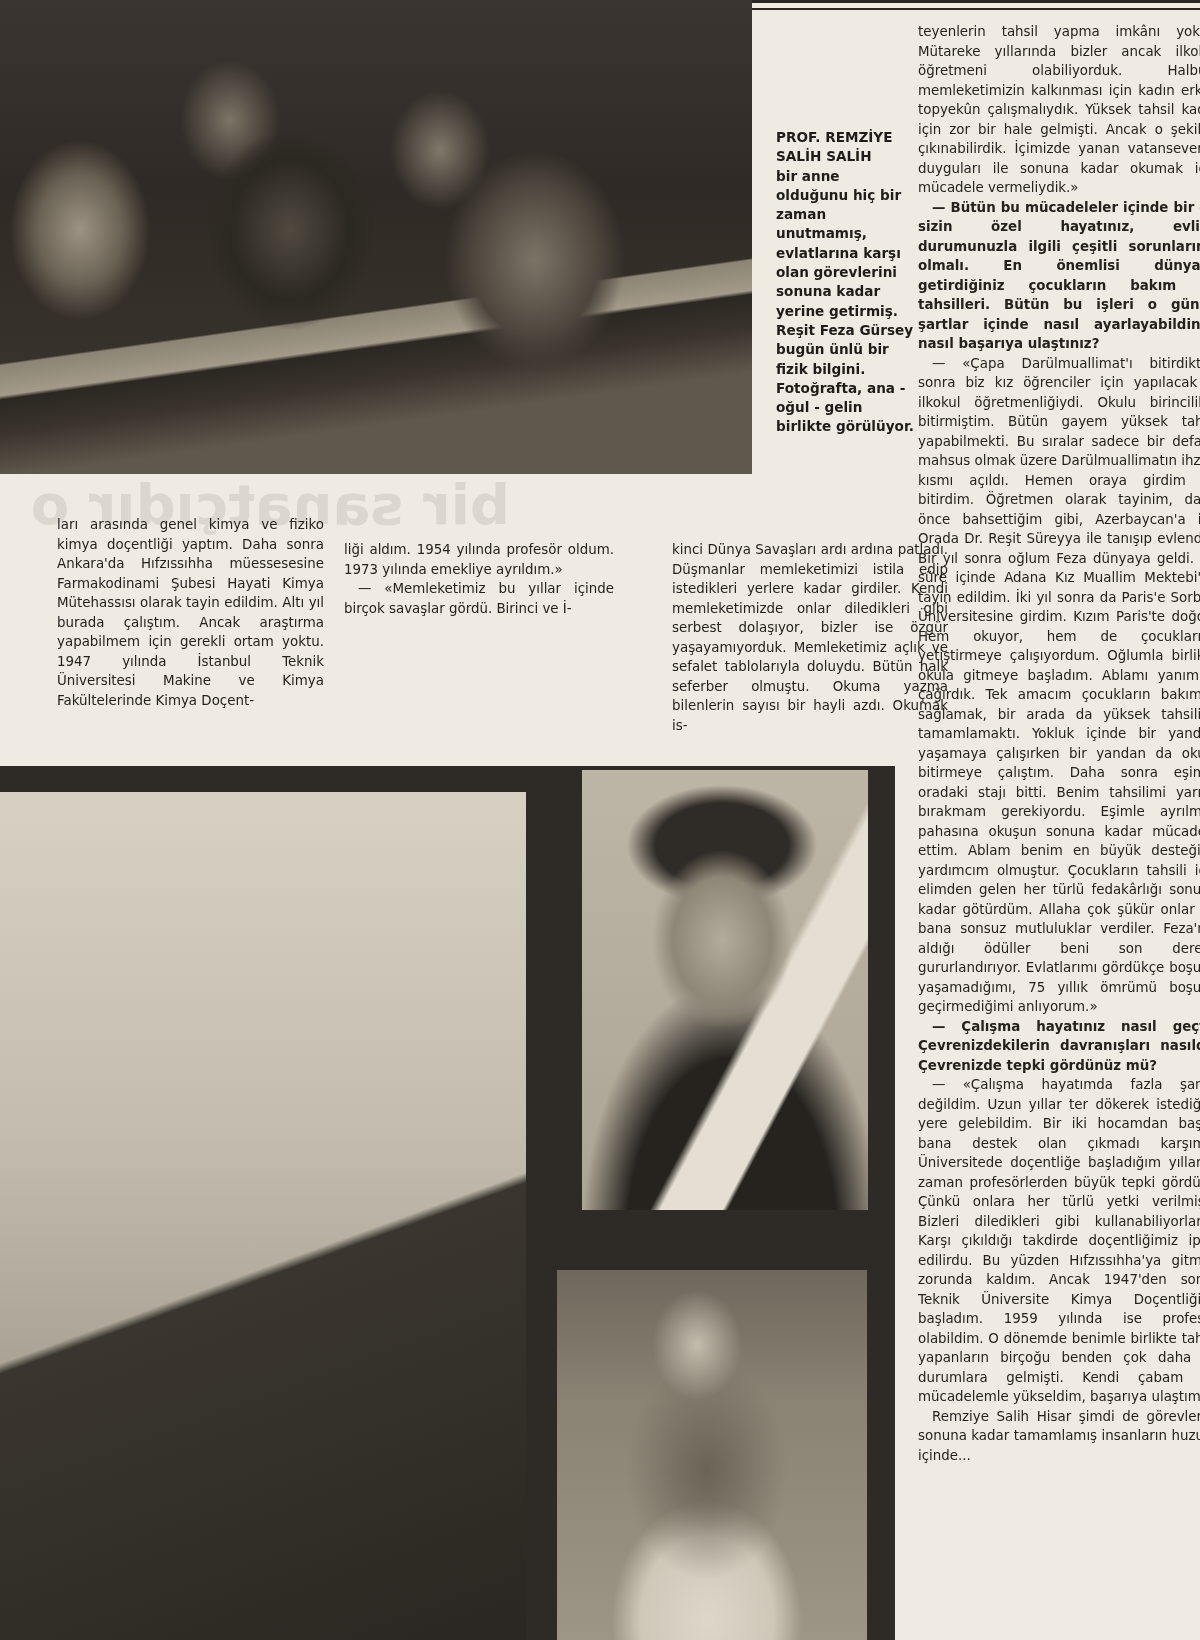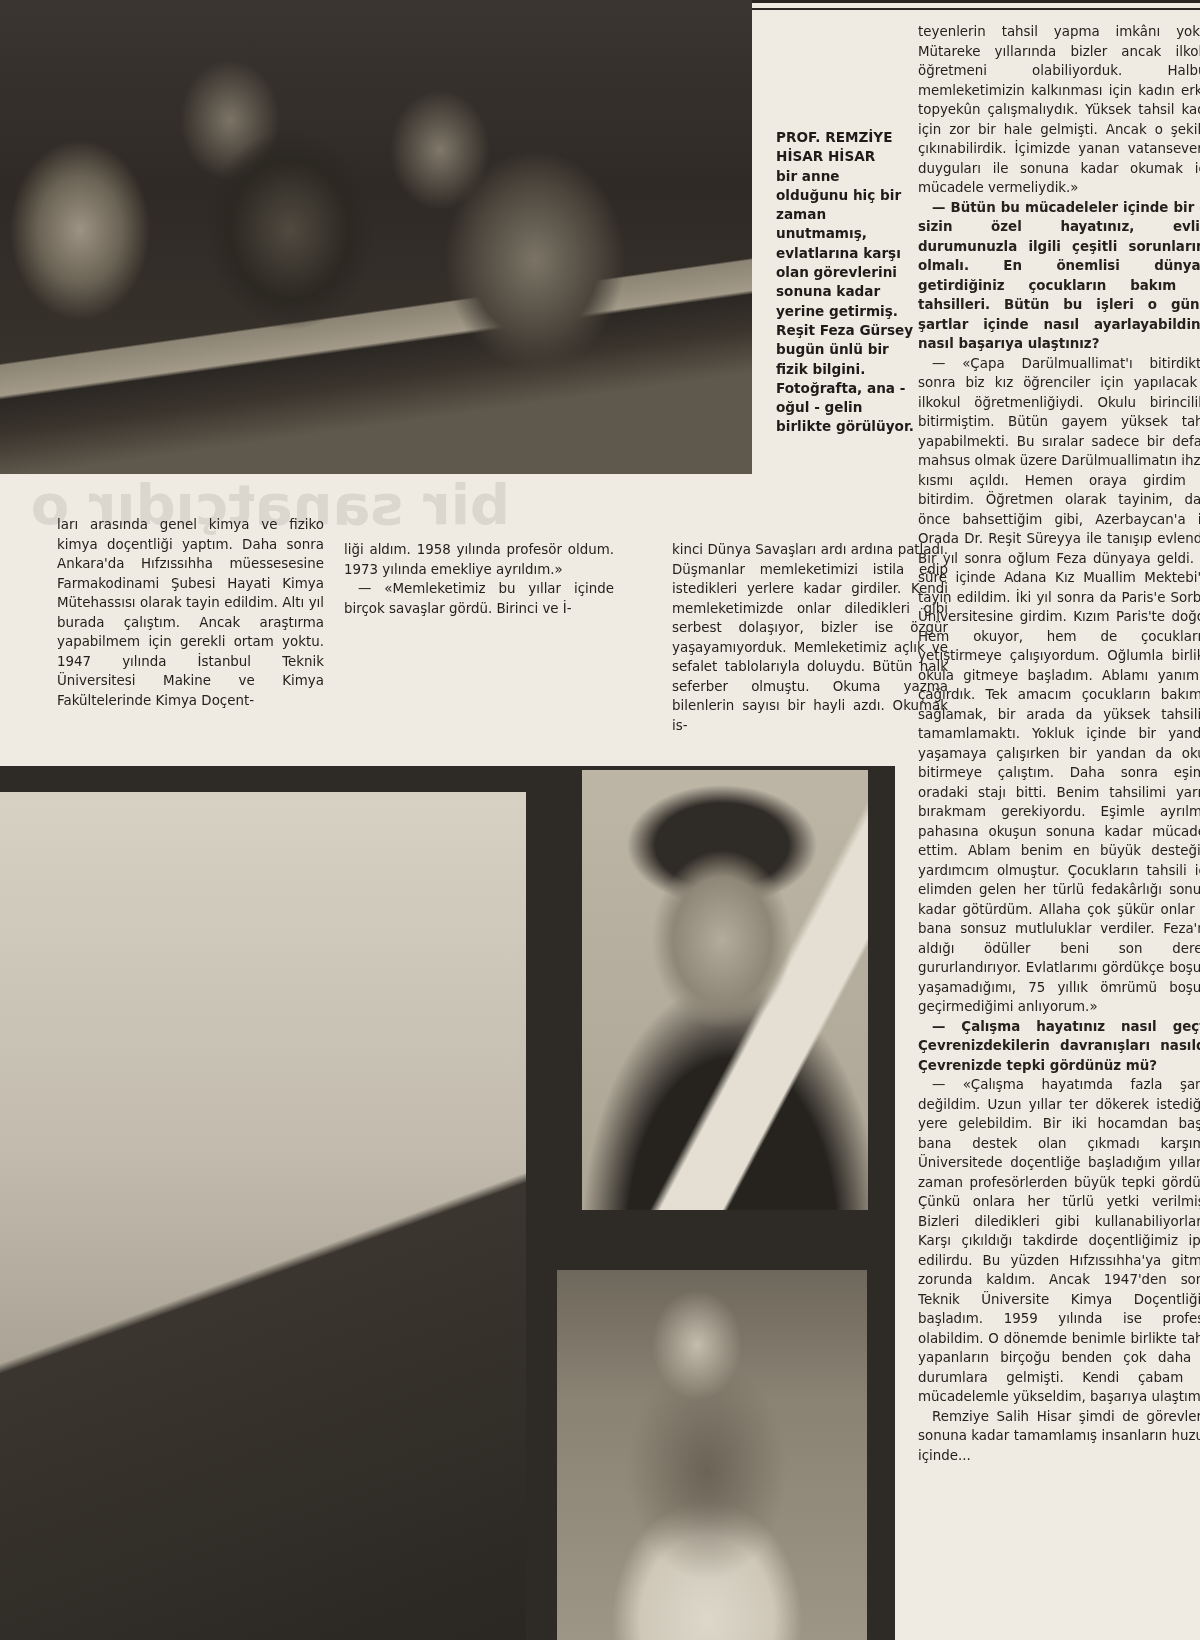--- a/index.html
+++ b/index.html
@@ -88,30 +88,30 @@
 <div class="abs rule-top2"></div>
 
 <div class="abs bleed">bir sanatçıdır o</div>
 
 <div class="abs collage-bg"></div>
 <div class="photo photo-lab"></div>
 <div class="photo photo-portrait"></div>
 <div class="photo photo-child"></div>
 
 <div class="abs caption">
-  <span class="caption-title">PROF. REMZİYE HİSAR HİSAR</span>
+  <span class="caption-title">PROF. REMZİYE SALİH SALİH</span>
   <span>bir anne olduğunu hiç bir zaman unutmamış, evlatlarına karşı olan görevlerini sonuna kadar yerine getirmiş. Reşit Feza Gürsey bugün ünlü bir fizik bilgini. Fotoğrafta, ana - oğul - gelin birlikte görülüyor.</span>
 </div>
 
 <div class="abs col col-1">
   <p>ları arasında genel kimya ve fiziko kimya doçentliği yaptım. Daha sonra Ankara'da Hıfzıssıhha müessesesine Farmakodinami Şubesi Hayati Kimya Mütehassısı olarak tayin edildim. Altı yıl burada çalıştım. Ancak araştırma yapabilmem için gerekli ortam yoktu. 1947 yılında İstanbul Teknik Üniversitesi Makine ve Kimya Fakültelerinde Kimya Doçent-</p>
 </div>
 
 <div class="abs col col-2">
-  <p>liği aldım. 1958 yılında profesör oldum. 1973 yılında emekliye ayrıldım.»</p>
+  <p>liği aldım. 1954 yılında profesör oldum. 1973 yılında emekliye ayrıldım.»</p>
   <p class="indent">— «Memleketimiz bu yıllar içinde birçok savaşlar gördü. Birinci ve İ-</p>
 </div>
 
 <div class="abs col col-3">
   <p>kinci Dünya Savaşları ardı ardına patladı. Düşmanlar memleketimizi istila edip istedikleri yerlere kadar girdiler. Kendi memleketimizde onlar diledikleri gibi serbest dolaşıyor, bizler ise özgür yaşayamıyorduk. Memleketimiz açlık ve sefalet tablolarıyla doluydu. Bütün halk seferber olmuştu. Okuma yazma bilenlerin sayısı bir hayli azdı. Okumak is-</p>
 </div>
 
 <div class="abs col-right-wrap">
   <div class="col" style="width:300px;">
     <p>teyenlerin tahsil yapma imkânı yoktu. Mütareke yıllarında bizler ancak ilkokul öğretmeni olabiliyorduk. Halbuki memleketimizin kalkınması için kadın erkek topyekûn çalışmalıydık. Yüksek tahsil kadın için zor bir hale gelmişti. Ancak o şekilde çıkınabilirdik. İçimizde yanan vatanseverlik duyguları ile sonuna kadar okumak için mücadele vermeliydik.»</p>

